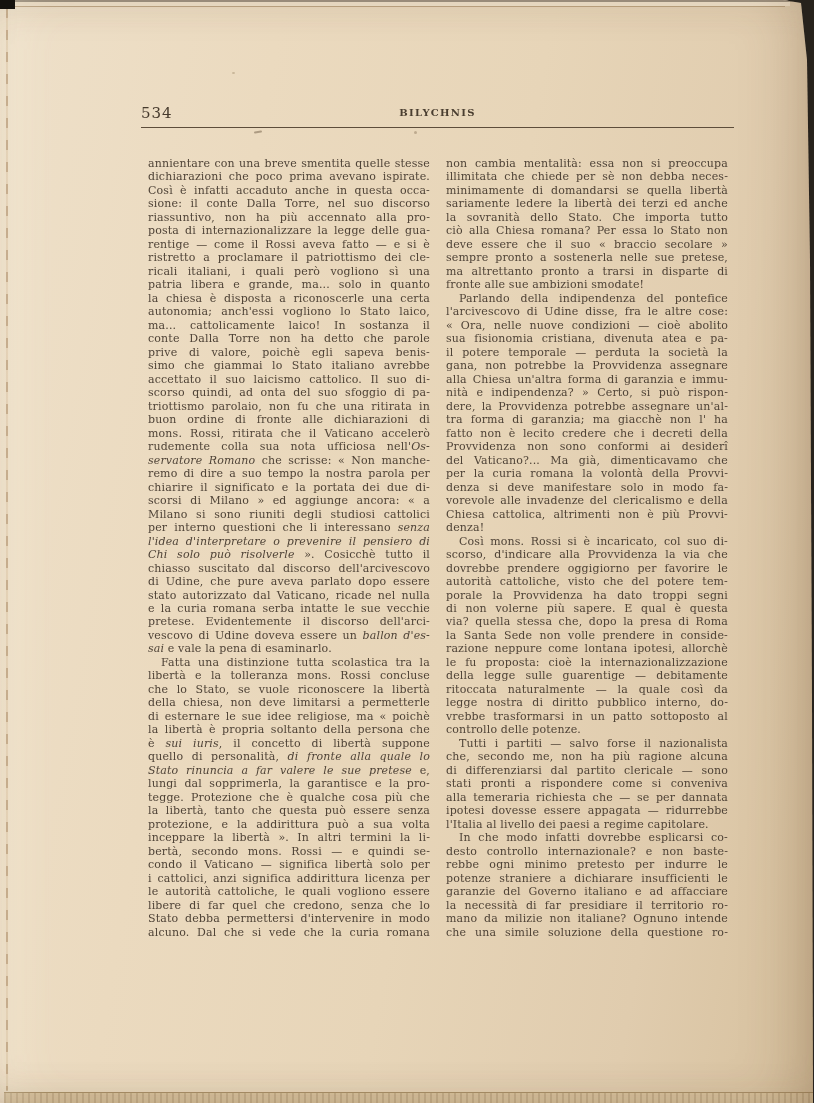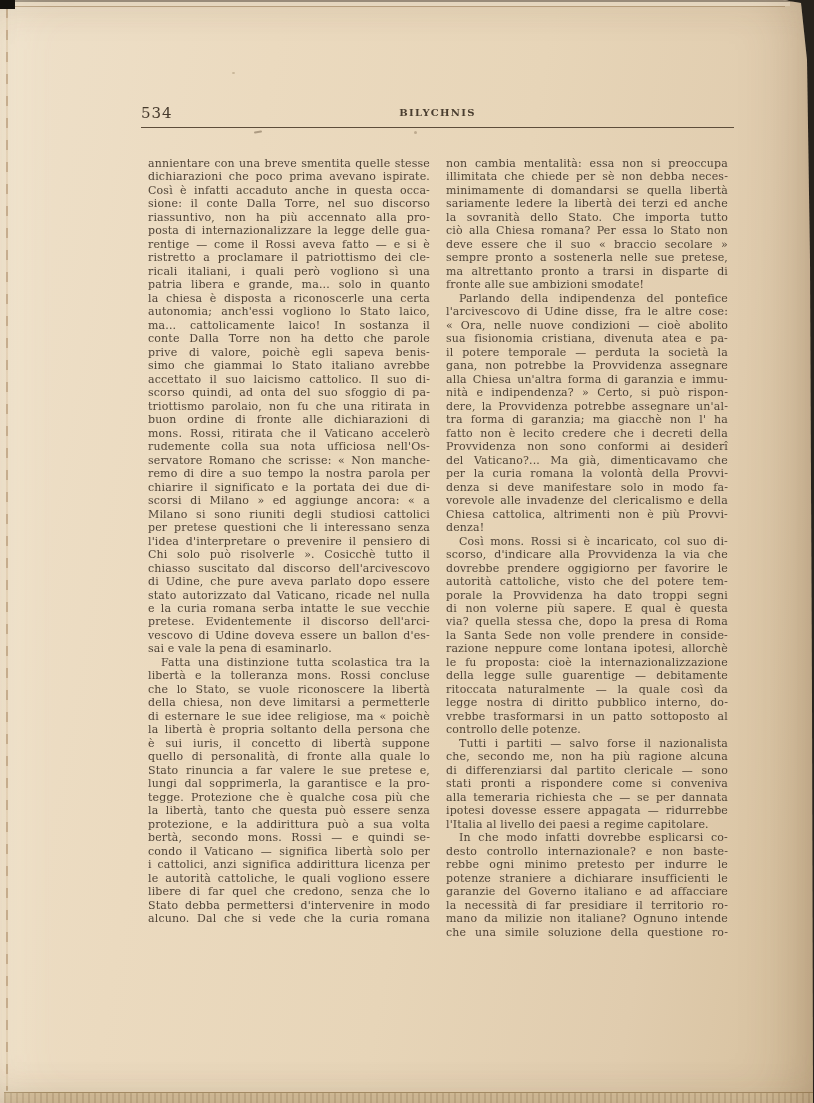--- a/index.html
+++ b/index.html
@@ -50,21 +50,21 @@
     font-size:10px;font-weight:bold;letter-spacing:1.3px;color:#4a3e30;white-space:nowrap;
   }
   .cols{display:flex;gap:16px;margin-top:29px;padding-left:7px;}
   .col{
     width:282px;font-size:11px;line-height:13.49px;
     letter-spacing:.15px;text-rendering:optimizeLegibility;
   }
   .line{text-align:justify;text-align-last:justify;}
   .line.end{text-align-last:left;}
   .line.ind{text-indent:13px;}
-  .it{}
+  .it{font-style:italic;}
 </style>
 </head>
 <body>
 
 <div class="page">
   <div class="top-strip"></div>
   <div class="top-line"></div>
   <div class="top-dark"></div>
   <div class="deckle"></div>
   <div class="bottom-band"></div>
@@ -100,21 +100,21 @@
           <div class="line"><span>scorso quindi, ad onta del suo sfoggio di pa-</span></div>
           <div class="line"><span>triottismo parolaio, non fu che una ritirata in</span></div>
           <div class="line"><span>buon ordine di fronte alle dichiarazioni di</span></div>
           <div class="line"><span>mons. Rossi, ritirata che il Vaticano accelerò</span></div>
           <div class="line"><span>rudemente colla sua nota ufficiosa nell'</span><span class="it">Os-</span></div>
           <div class="line"><span class="it">servatore Romano</span><span> che scrisse: « Non manche-</span></div>
           <div class="line"><span>remo di dire a suo tempo la nostra parola per</span></div>
           <div class="line"><span>chiarire il significato e la portata dei due di-</span></div>
           <div class="line"><span>scorsi di Milano » ed aggiunge ancora: « a</span></div>
           <div class="line"><span>Milano si sono riuniti degli studiosi cattolici</span></div>
-          <div class="line"><span>per pretese questioni che li interessano </span><span class="it">senza</span></div>
+          <div class="line"><span>per interno questioni che li interessano </span><span class="it">senza</span></div>
           <div class="line"><span class="it">l'idea d'interpretare o prevenire il pensiero di</span></div>
           <div class="line"><span class="it">Chi solo può risolverle</span><span> ». Cosicchè tutto il</span></div>
           <div class="line"><span>chiasso suscitato dal discorso dell'arcivescovo</span></div>
           <div class="line"><span>di Udine, che pure aveva parlato dopo essere</span></div>
           <div class="line"><span>stato autorizzato dal Vaticano, ricade nel nulla</span></div>
           <div class="line"><span>e la curia romana serba intatte le sue vecchie</span></div>
           <div class="line"><span>pretese. Evidentemente il discorso dell'arci-</span></div>
           <div class="line"><span>vescovo di Udine doveva essere un </span><span class="it">ballon d'es-</span></div>
           <div class="line end"><span class="it">sai</span><span> e vale la pena di esaminarlo.</span></div>
           <div class="line ind"><span>Fatta una distinzione tutta scolastica tra la</span></div>
@@ -123,20 +123,21 @@
           <div class="line"><span>della chiesa, non deve limitarsi a permetterle</span></div>
           <div class="line"><span>di esternare le sue idee religiose, ma « poichè</span></div>
           <div class="line"><span>la libertà è propria soltanto della persona che</span></div>
           <div class="line"><span>è </span><span class="it">sui iuris</span><span>, il concetto di libertà suppone</span></div>
           <div class="line"><span>quello di personalità, </span><span class="it">di fronte alla quale lo</span></div>
           <div class="line"><span class="it">Stato rinuncia a far valere le sue pretese</span><span> e,</span></div>
           <div class="line"><span>lungi dal sopprimerla, la garantisce e la pro-</span></div>
           <div class="line"><span>tegge. Protezione che è qualche cosa più che</span></div>
           <div class="line"><span>la libertà, tanto che questa può essere senza</span></div>
           <div class="line"><span>protezione, e la addirittura può a sua volta</span></div>
+          <div class="line"><span>inceppare la libertà ». In altri termini la li-</span></div>
           <div class="line"><span>bertà, secondo mons. Rossi — e quindi se-</span></div>
           <div class="line"><span>condo il Vaticano — significa libertà solo per</span></div>
           <div class="line"><span>i cattolici, anzi significa addirittura licenza per</span></div>
           <div class="line"><span>le autorità cattoliche, le quali vogliono essere</span></div>
           <div class="line"><span>libere di far quel che credono, senza che lo</span></div>
           <div class="line"><span>Stato debba permettersi d'intervenire in modo</span></div>
           <div class="line"><span>alcuno. Dal che si vede che la curia romana</span></div>
         </div>
       <div class="col">
           <div class="line"><span>non cambia mentalità: essa non si preoccupa</span></div>

